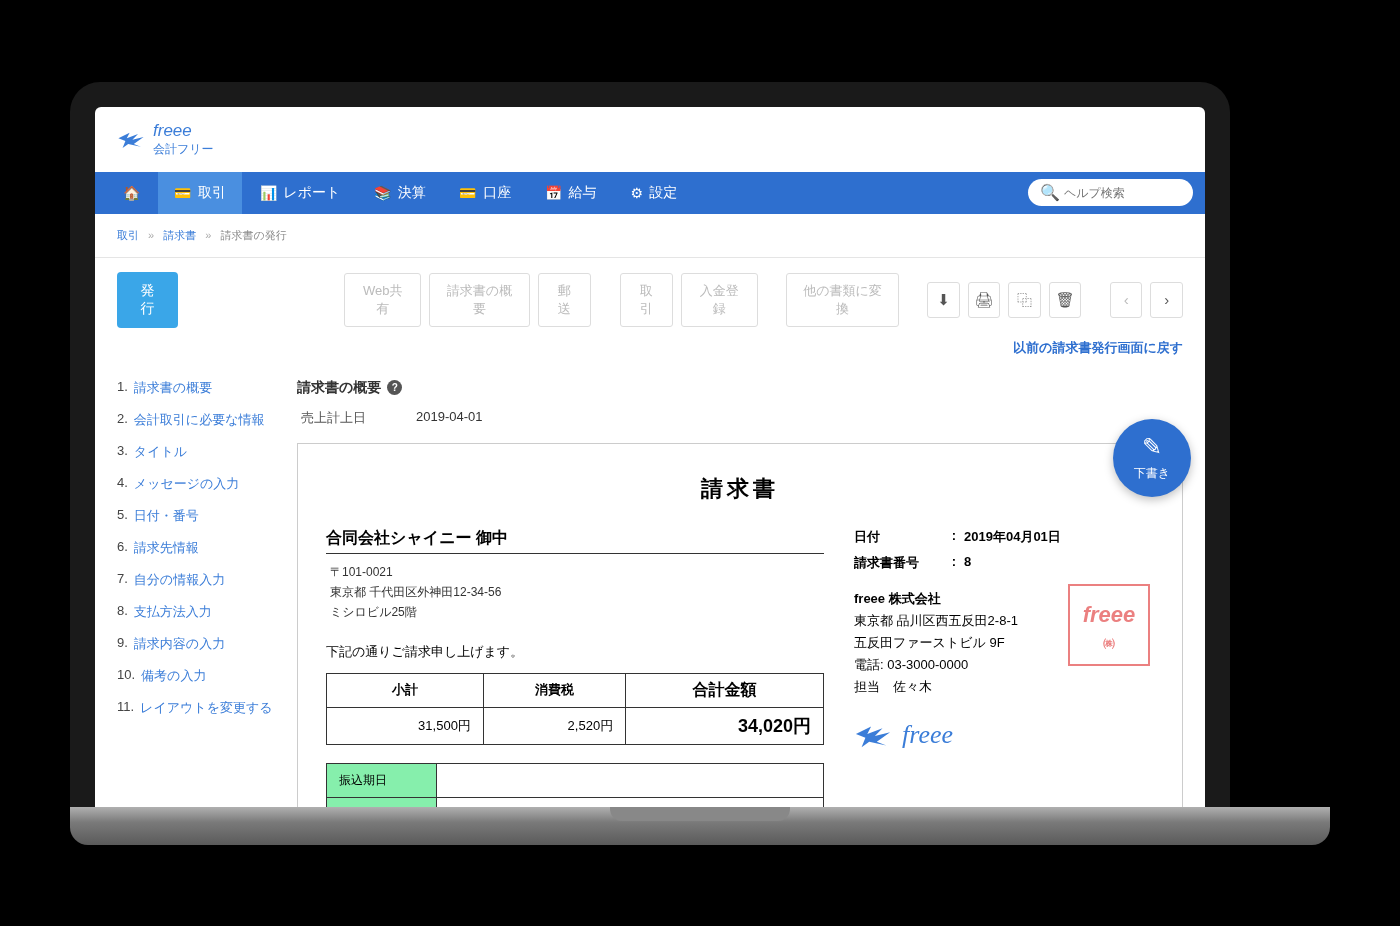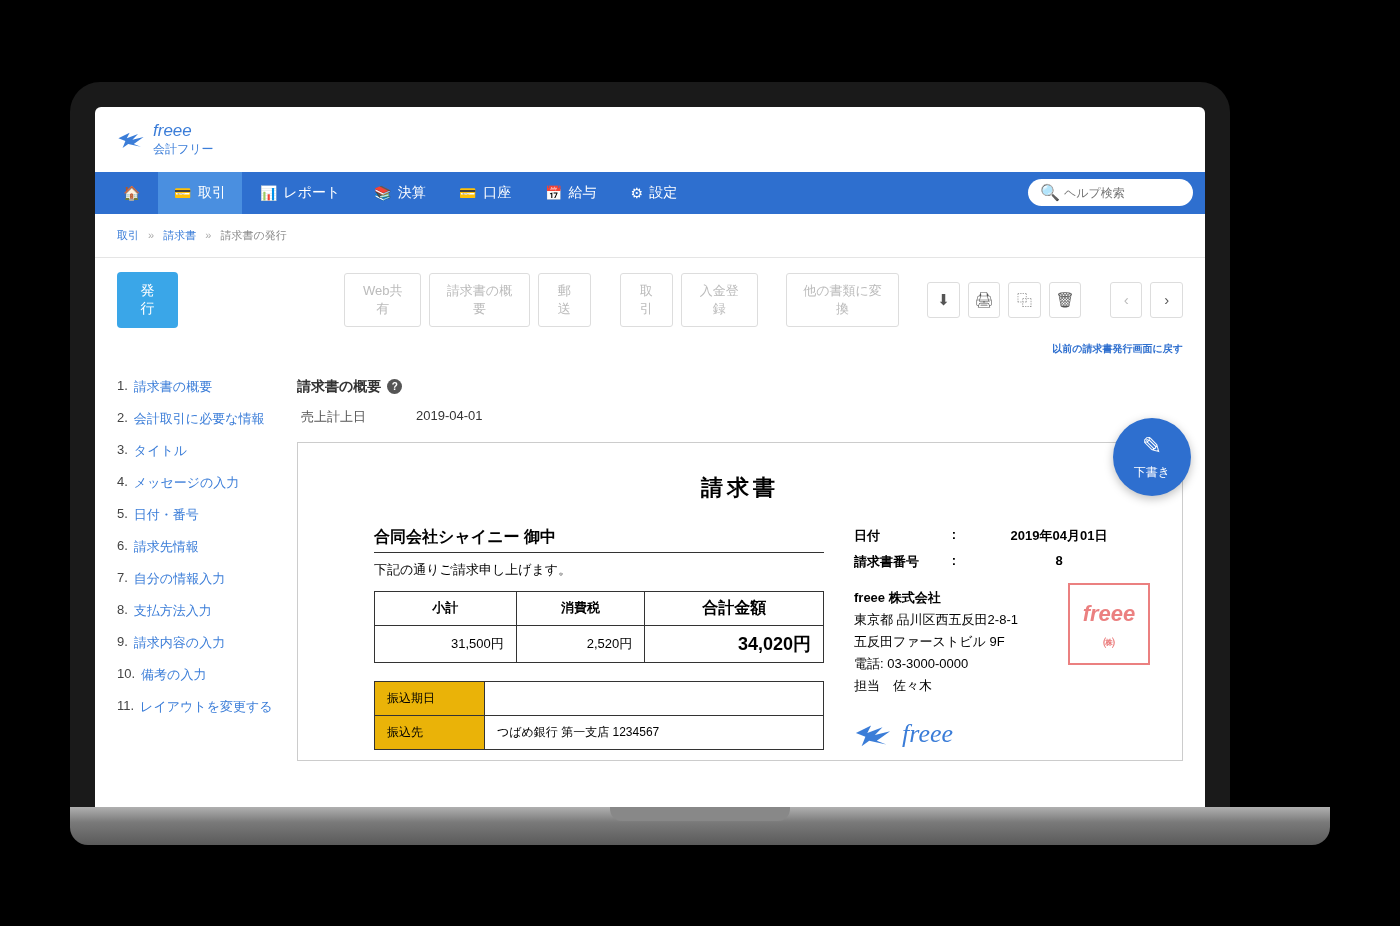--- a/index.html
+++ b/index.html
@@ -124,21 +124,21 @@
   align-items: center;
   justify-content: center;
   cursor: pointer;
   font-size: 15px;
 }
 .btn-icon.dim { color: #bbb; }
 .tool-gap { width: 14px; }
 .tool-spacer { flex: 1; }
 
 .sublink { text-align: right; padding: 4px 22px 8px; }
-.sublink a { color: #2e6fcf; font-size: 10px; font-weight: 600; text-decoration: none; }
+.sublink a { color: #2e6fcf; font-size: 13px; font-weight: 600; text-decoration: none; }
 
 .content {
   display: flex;
   padding: 14px 22px;
   gap: 20px;
   flex: 1;
   overflow: hidden;
 }
 
 .side-nav { width: 160px; font-size: 13px; }
@@ -156,41 +156,41 @@
 
 .document {
   border: 1px solid #ccc;
   background: #fff;
   padding: 30px 28px 10px;
   position: relative;
 }
 .doc-title { text-align: center; font-size: 22px; font-weight: 700; margin-bottom: 24px; letter-spacing: 4px; }
 
 .doc-cols { display: flex; gap: 30px; }
-.doc-left { flex: 1; margin-left: 48px; }
+.doc-left { flex: 1; }
 .doc-right { width: 300px; font-size: 13px; }
 
 .recipient-name { font-size: 16px; font-weight: 700; border-bottom: 1.5px solid #333; padding-bottom: 4px; margin-bottom: 8px; }
 .recipient-addr { font-size: 12px; color: #333; line-height: 1.7; margin-bottom: 20px; padding-left: 4px;}
 .doc-note { font-size: 13px; margin-bottom: 12px; }
 
 .summary-table { width: 100%; border-collapse: collapse; font-size: 13px; margin-bottom: 18px; }
 .summary-table th, .summary-table td { border: 1px solid #333; padding: 6px 12px; text-align: center; }
 .summary-table th.total { font-size: 16px; font-weight: 700; }
 .summary-table td { text-align: right; }
 .summary-table td.total-val { font-size: 18px; font-weight: 700; }
 
 .bank-table { width: 100%; border-collapse: collapse; font-size: 12px; }
 .bank-table td { border: 1px solid #333; padding: 8px 12px; }
-.bank-table .h { width: 110px; background: #eab308; }
+.bank-table .h { width: 110px; background: #86efac; }
 
 .meta-row { display: flex; margin-bottom: 8px; font-weight: bold; }
 .meta-row .k { width: 90px; }
 .meta-row .c { width: 20px; text-align: center; }
-.meta-row .v { flex: 1; text-align: center; }
+.meta-row .v { flex: 1; text-align: left; }
 
 .company-block { margin-top: 16px; line-height: 1.7; position: relative; }
 .company-name { font-weight: 700; }
 .stamp {
   position: absolute;
   right: 4px; top: -4px;
   width: 82px; height: 82px;
   border: 2px solid #e86a6a;
   color: #e86a6a;
   opacity: 0.85;
@@ -379,20 +379,25 @@
         <div class="field-row">
           <span class="label">売上計上日</span>
           <span class="value">2019-04-01</span>
         </div>
 
         <div class="document">
           <div class="doc-title">請求書</div>
           <div class="doc-cols">
             <div class="doc-left">
               <div class="recipient-name">合同会社シャイニー 御中</div>
+              <div class="recipient-addr">
+                <div>〒101-0021</div>
+                <div>東京都 千代田区外神田12-34-56</div>
+                <div>ミシロビル25階</div>
+              </div>
               <div class="doc-note">下記の通りご請求申し上げます。</div>
               <table class="summary-table">
                 <tbody>
                       <tr>
                   <th>小計</th>
                   <th>消費税</th>
                   <th class="total">合計金額</th>
                 </tr>
                 <tr>
                   <td>31,500円</td>

